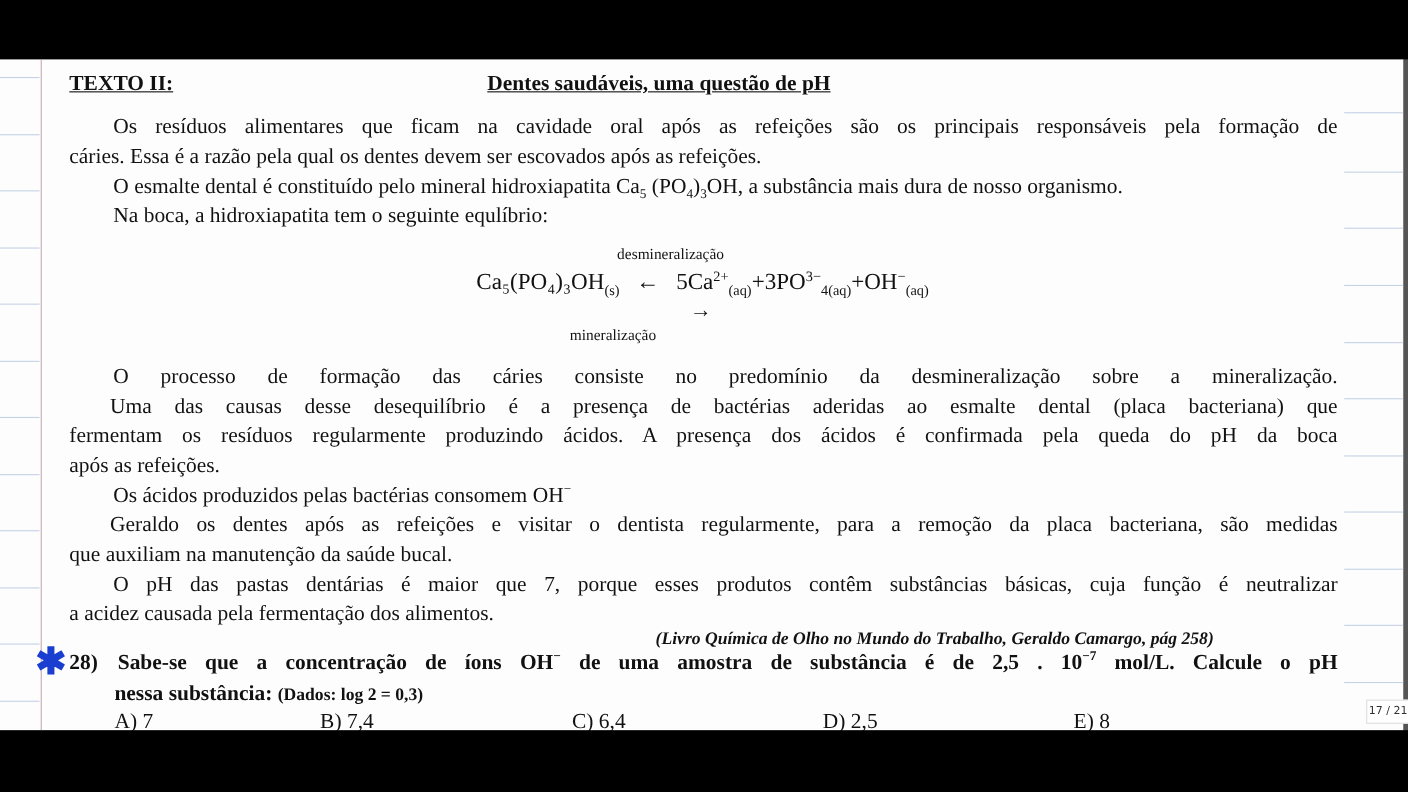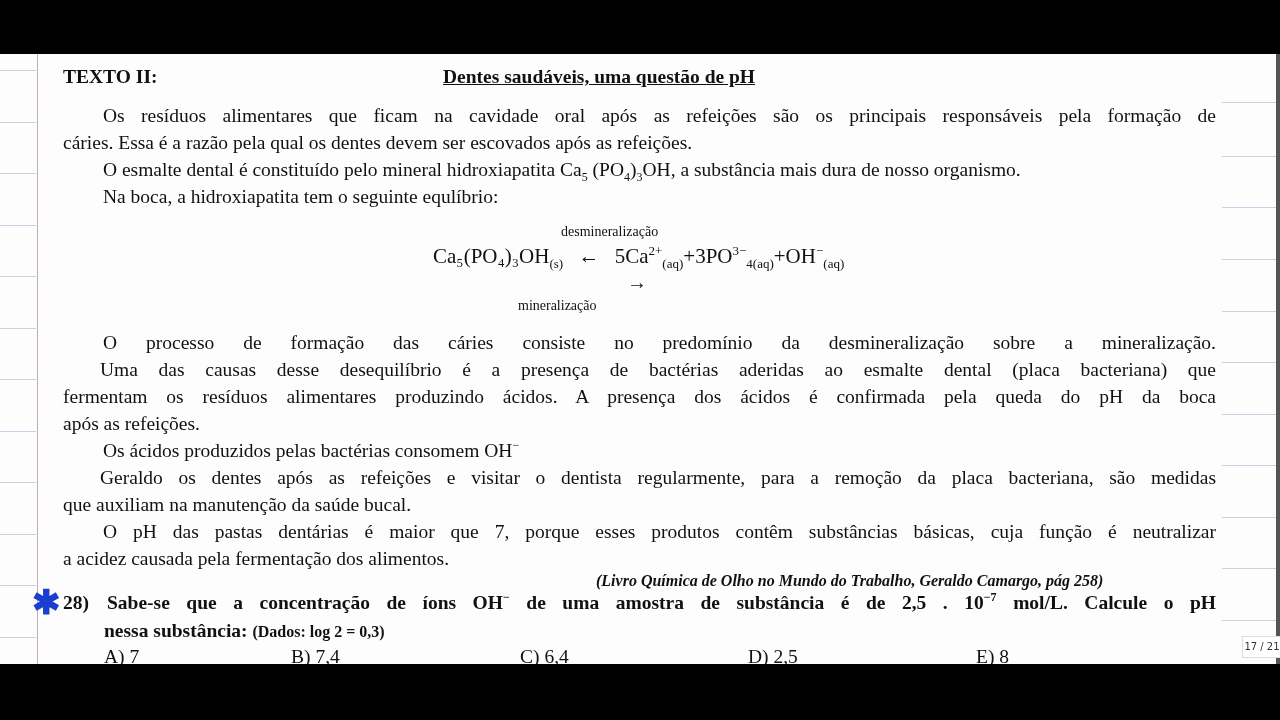--- a/index.html
+++ b/index.html
@@ -19,21 +19,21 @@
   }
   .rule.l { left:0; width:36px; }
   .rule.r { left:1222px; width:54px; }
   .right-edge {
     position:absolute; left:1276px; top:54px; width:4px; height:610px; background:#555;
   }
   .line {
     position:absolute; font-size:19.5px; white-space:nowrap; line-height:22px;
   }
   .justify { text-align:justify; text-align-last:justify; white-space:normal; }
-  .title-left { font-weight:bold; }
+  .title-left { font-weight:bold;text-decoration:underline; }
   .title-center { font-weight:bold; text-decoration:underline; }
   .eq { position:absolute; font-size:21px; white-space:nowrap; }
   .eq sub, .eq sup { font-size:13px; }
   .eq-label { position:absolute; font-size:14px; white-space:nowrap; }
   .eq-arrow { position:absolute; font-size:20px; }
   .source { font-style:italic; font-weight:bold; font-size:16px; }
   .q { font-weight:bold; font-size:19.5px; }
   .q .small { font-size:16px; }
   sup.s { font-size:12px; vertical-align:8px; line-height:0; }
   .star { position:absolute; left:32px; top:586px; color:#1a3fd0; font-size:34px; font-weight:bold; line-height:34px; }
@@ -88,21 +88,21 @@
 <div class="line" style="left:103px;top:186px">Na boca, a hidroxiapatita tem o seguinte equlíbrio:</div>
 
 <div class="eq-label" style="left:561px;top:224px">desmineralização</div>
 <div class="eq" style="left:433px;top:243px"><span>Ca₅(PO₄)₃OH</span><sub>(s)</sub> <span style="padding:0 10px">←</span> <span>5Ca</span><sup>2+</sup><sub>(aq)</sub><span>+3PO</span><sup>3−</sup><sub>4(aq)</sub><span>+OH</span><sup>−</sup><sub>(aq)</sub></div>
 <div class="eq-arrow" style="left:627px;top:271px">→</div>
 <div class="eq-label" style="left:518px;top:298px">mineralização</div>
 
 <div class="line justify" style="left:103px;top:332px;width:1113px">O processo de formação das cáries consiste no predomínio da desmineralização sobre a mineralização.</div>
 
 <div class="line justify" style="left:100px;top:359px;width:1116px">Uma das causas desse desequilíbrio é a presença de bactérias aderidas ao esmalte dental (placa bacteriana) que</div>
-<div class="line justify" style="left:63px;top:386px;width:1153px">fermentam os resíduos alimentares produzindo ácidos. A presença dos ácidos é confirmada pela queda do  pH da boca</div>
+<div class="line justify" style="left:63px;top:386px;width:1153px">fermentam os resíduos regularmente produzindo ácidos. A presença dos ácidos é confirmada pela queda do  pH da boca</div>
 <div class="line" style="left:63px;top:413px">após as refeições.</div>
 
 <div class="line" style="left:103px;top:440px;width:1113px;display:flex;justify-content:space-between">
     <span><span>Os ácidos produzidos pelas bactérias consomem OH</span><sup class="s">−</sup></span>
   </div>
 
 <div class="line justify" style="left:100px;top:467px;width:1116px">Geraldo os dentes após as refeições e visitar o dentista regularmente, para a remoção da placa bacteriana, são medidas</div>
 <div class="line" style="left:63px;top:494px">que auxiliam na manutenção da saúde bucal.</div>
 
 <div class="line justify" style="left:103px;top:521px;width:1113px">O pH das pastas dentárias é maior que 7, porque  esses produtos contêm substâncias básicas, cuja função é neutralizar</div>

